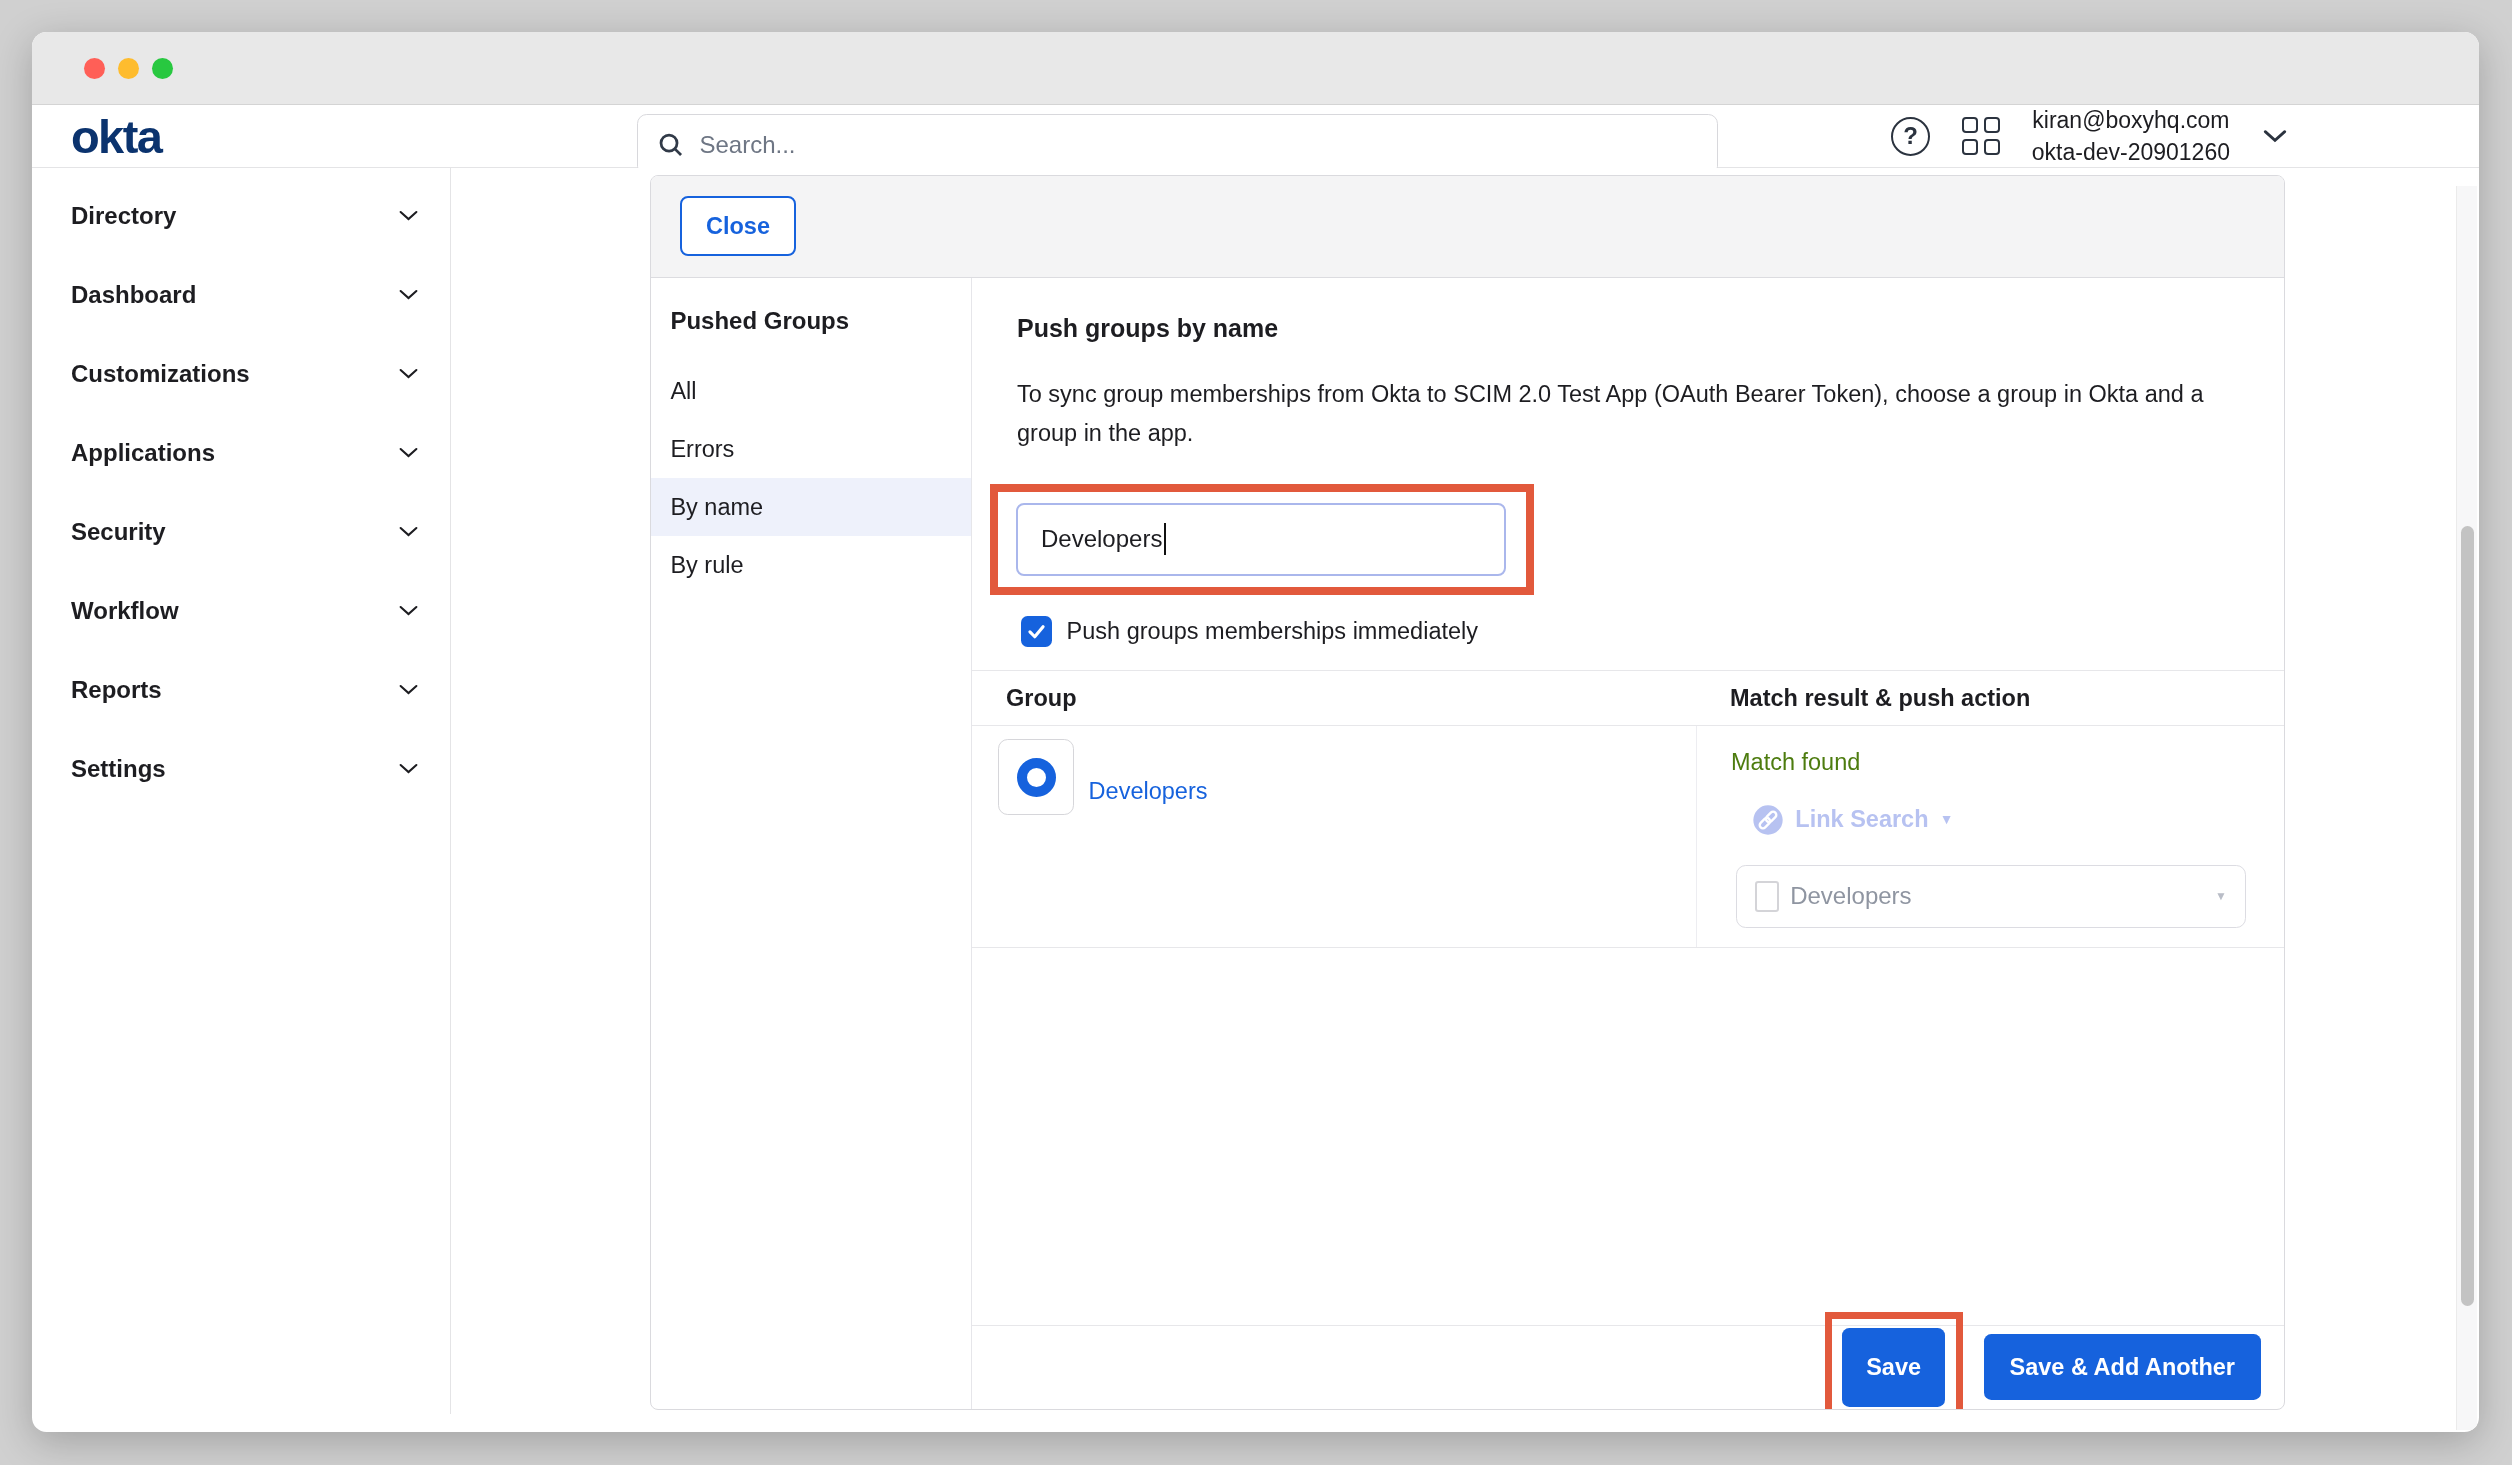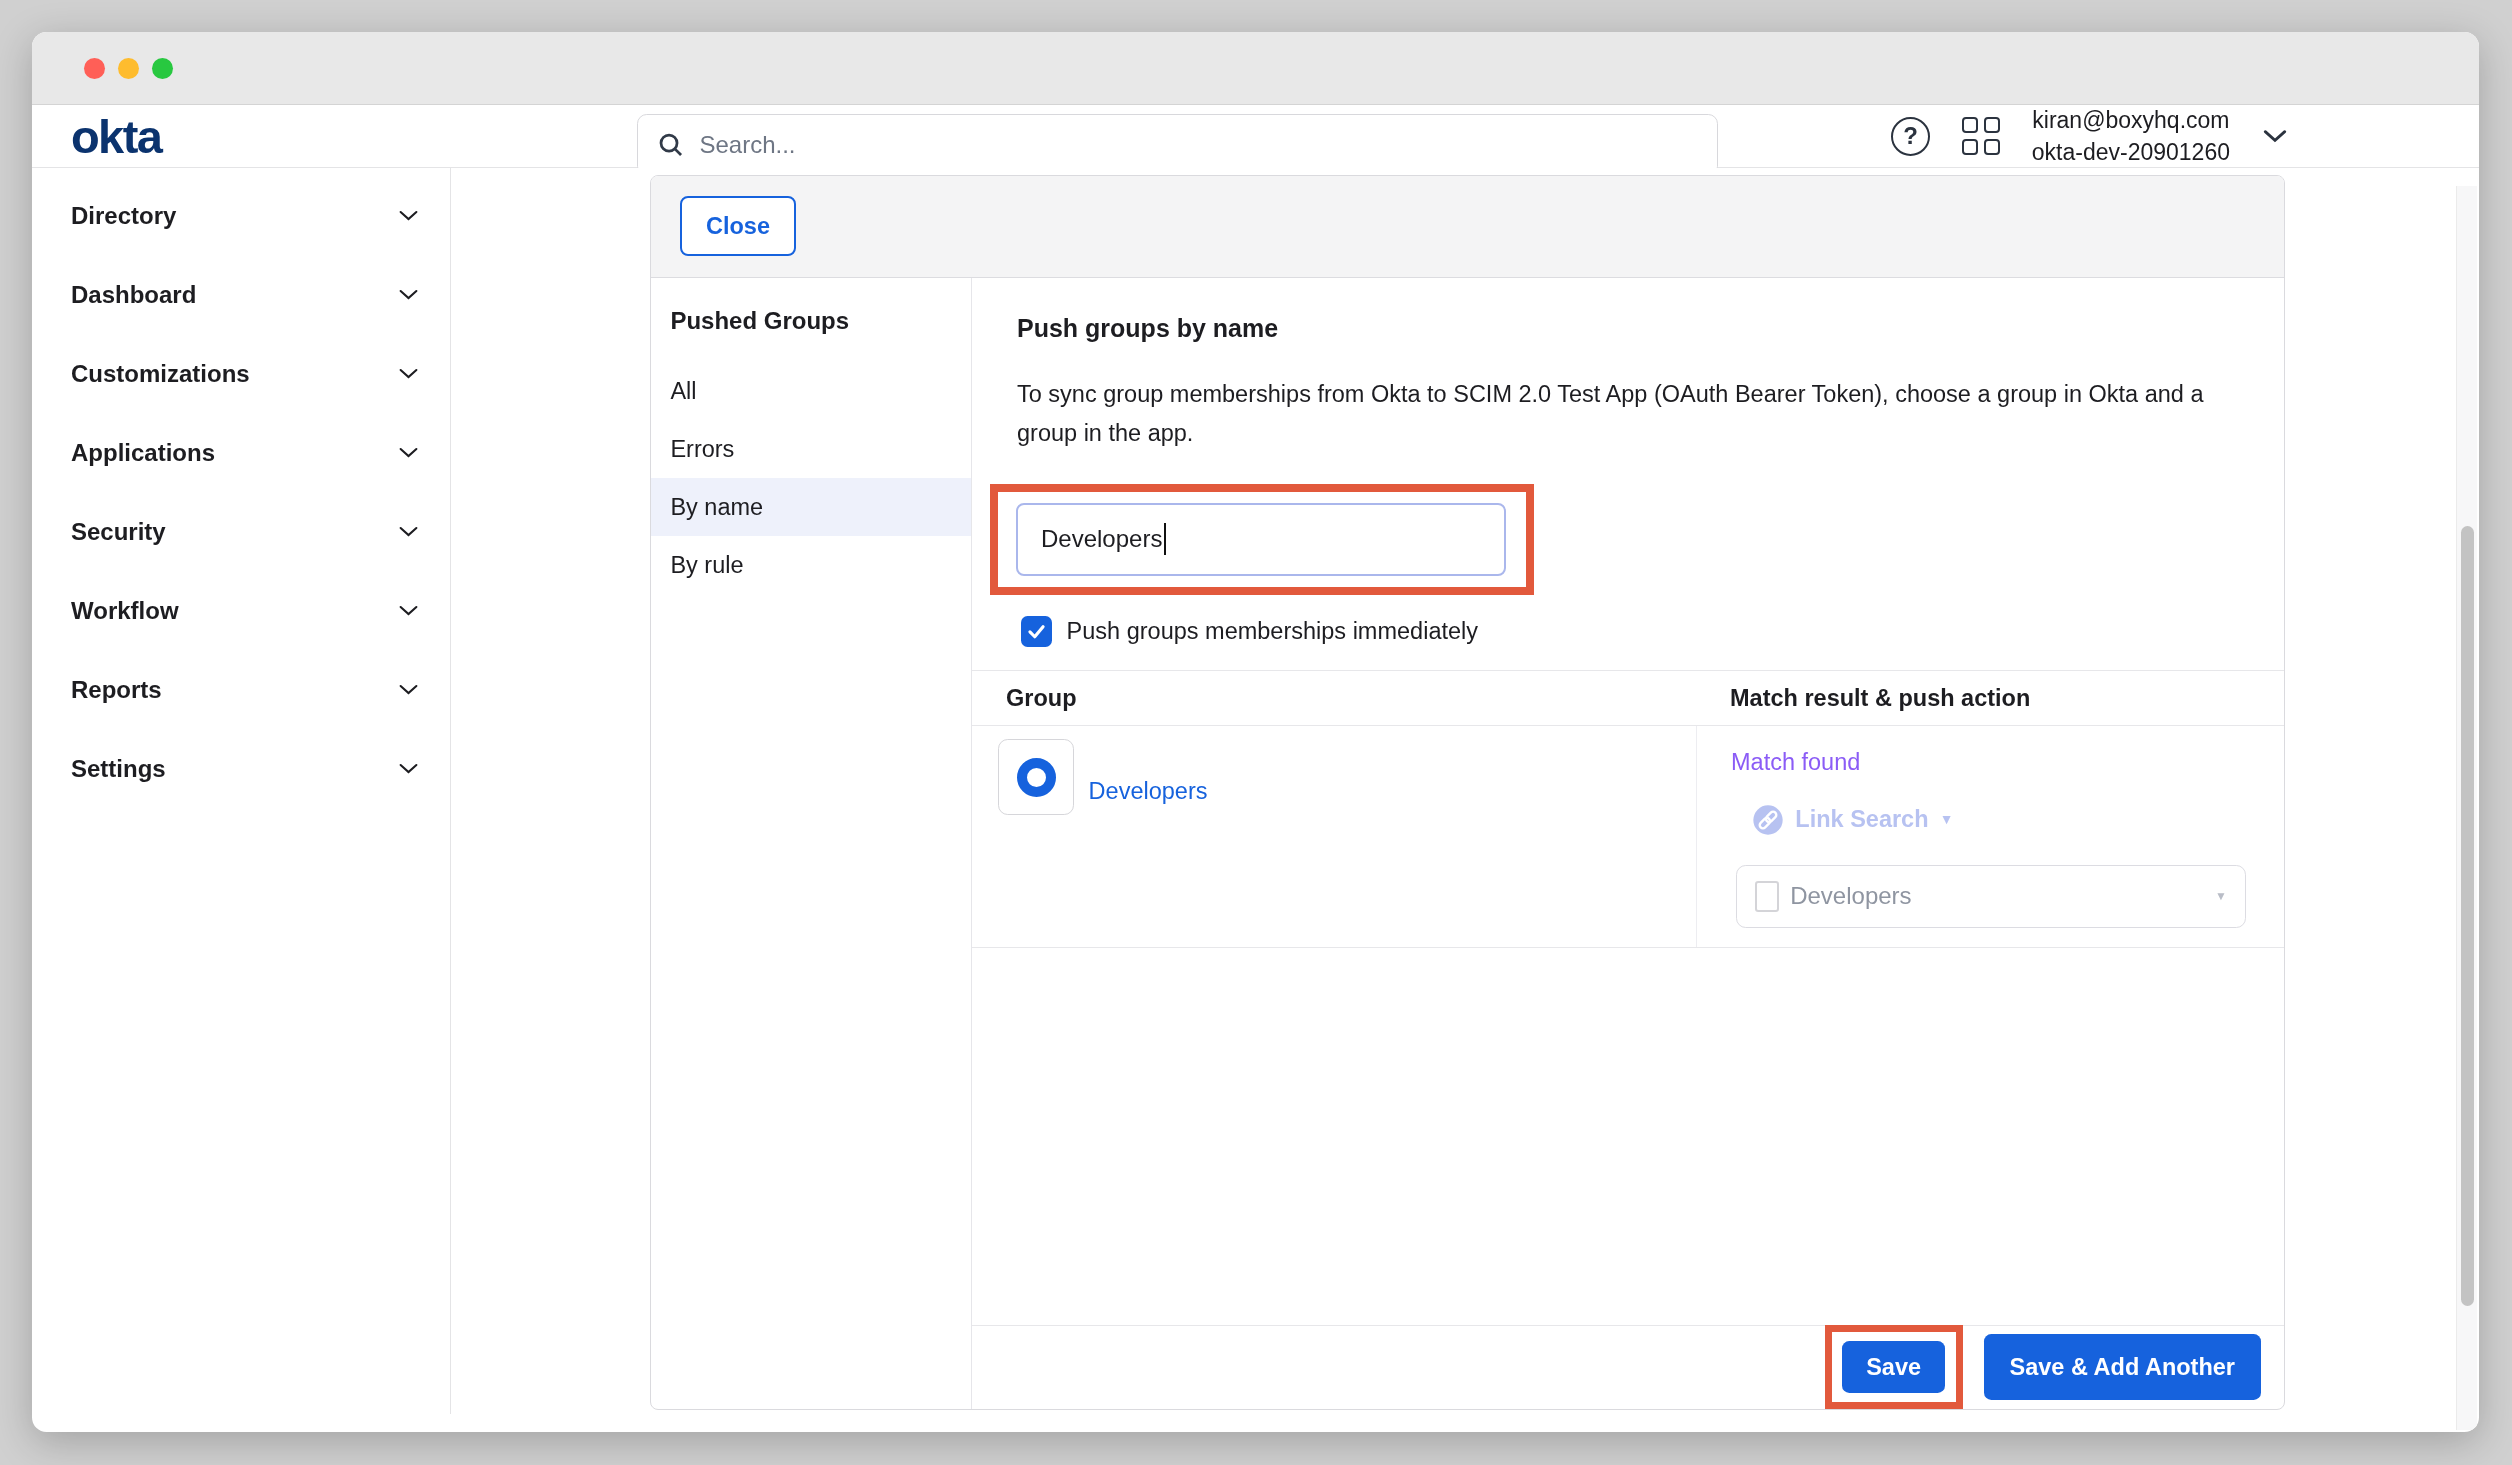--- a/index.html
+++ b/index.html
@@ -128,21 +128,21 @@
   .col-r { flex:1; padding-left:34px; }
   .tbl-row { display:flex; min-height:206px; border-bottom:1.6px solid #e7e7ea; }
   .cell-l { width:724px; flex:0 0 724px; padding:13px 0 0 26px; display:flex; align-items:flex-start; }
   .cell-r { flex:1; border-left:1.6px solid #ededf1; padding:23px 0 19.4px 34px; }
   .group-tile {
     width:76px; height:76px; border:1.6px solid #d6d6da; border-radius:9.7px;
     display:flex; align-items:center; justify-content:center; background:#fff;
   }
   .donut { width:39px; height:39px; border-radius:50%; border:10.5px solid #1662dd; }
   .group-link { font-size:23.5px; color:#1662dd; margin:39px 0 0 14.6px; text-decoration:none; cursor:pointer; }
-  .match-status { font-size:23.5px; color:#8b5cf6; }
+  .match-status { font-size:23.5px; color:#4d7c0f; }
   .linkgroup-row {
     display:flex; align-items:center; gap:11.3px; margin:27.5px 0 0 21px;
     color:#b7c2f1; font-size:23.5px; font-weight:700; cursor:default;
   }
   .linkgroup-row .dcaret { font-size:13.8px; }
   .dropdown {
     margin:29px 0 0 4.9px; width:510px; height:63px;
     border:1.6px solid #dcdce2; border-radius:9.7px; background:#fff;
     display:flex; align-items:center; padding:0 18px; cursor:default;
   }
@@ -154,21 +154,21 @@
   .panel-footer {
     border-top:1.6px solid #e7e7ea; height:84px; flex:0 0 auto;
     display:flex; align-items:center; justify-content:flex-end;
     gap:21px; padding-right:23px; overflow:visible;
   }
   .btn-primary {
     background:#1662dd; color:#fff; border:none; border-radius:7.3px;
     font-family:"Liberation Sans", sans-serif;
     font-size:23.5px; font-weight:700; cursor:pointer;
   }
-  .btn-save { height:52px; padding:0 24px; }
+  .btn-save { height:79px; padding:0 24px; }
   .btn-save-add { height:66px; padding:0 26px; }
   .annot-save { padding:9px 10.5px; border-width:7.3px; display:inline-flex; }
 
   
   .scroll-track {
     position:absolute; right:1.6px; top:154px; bottom:1.6px; width:21px;
     background:#f7f7f8; border-left:0.8px solid #ebebeb;
   }
   .scroll-thumb {
     position:absolute; left:4px; top:340px; width:13px; height:780px;

